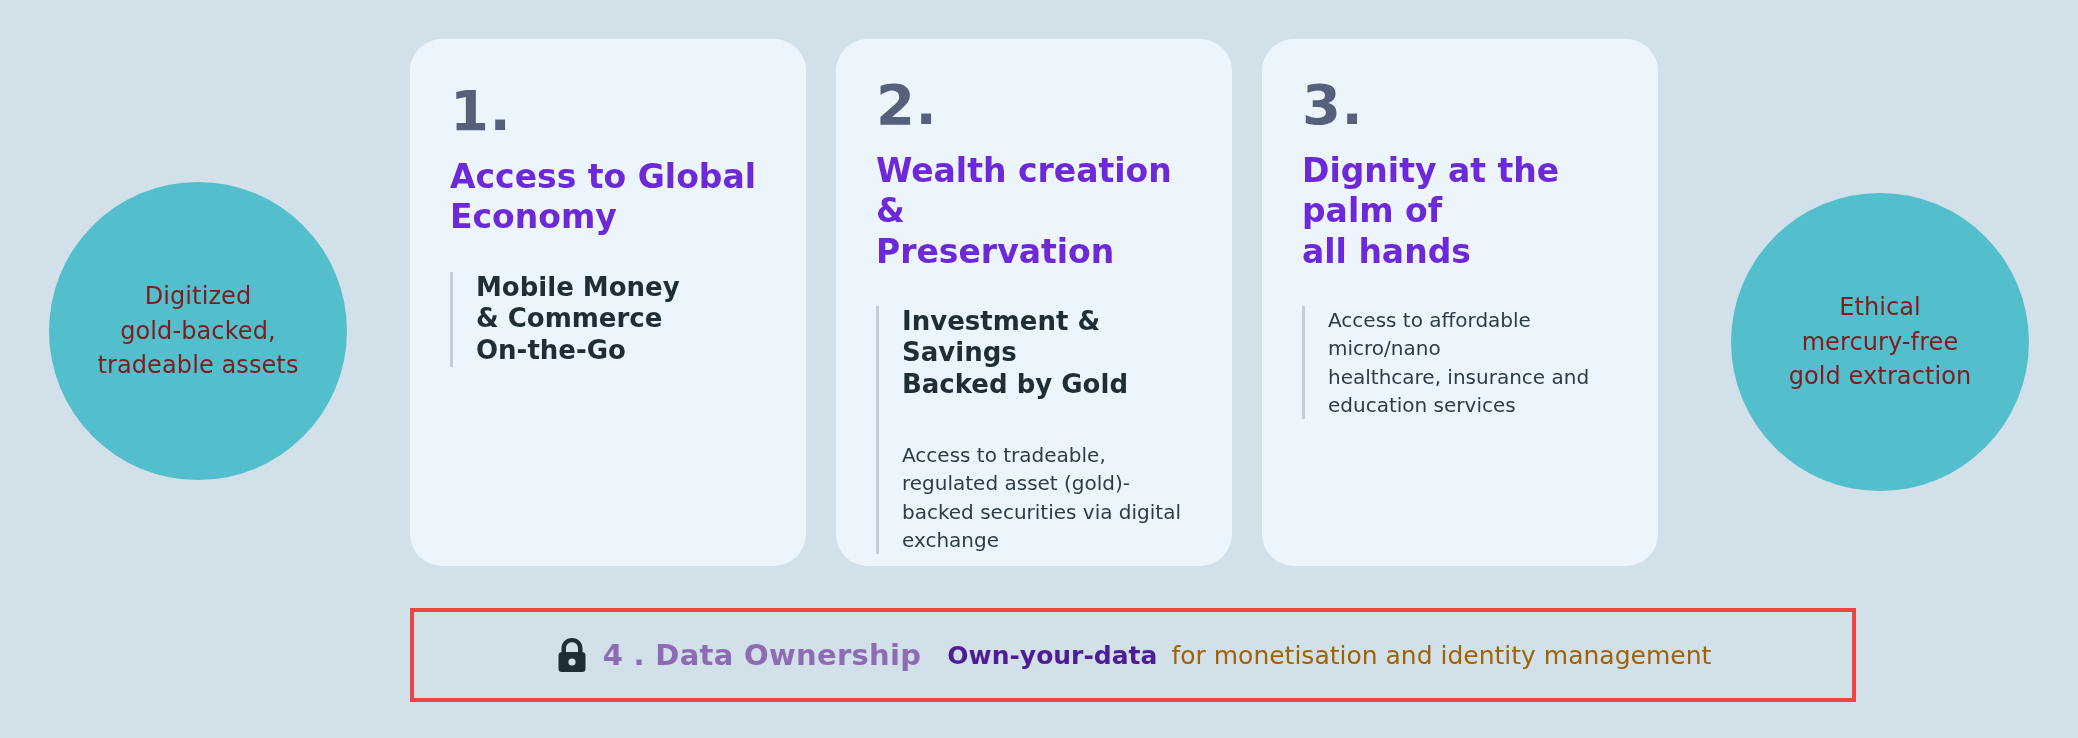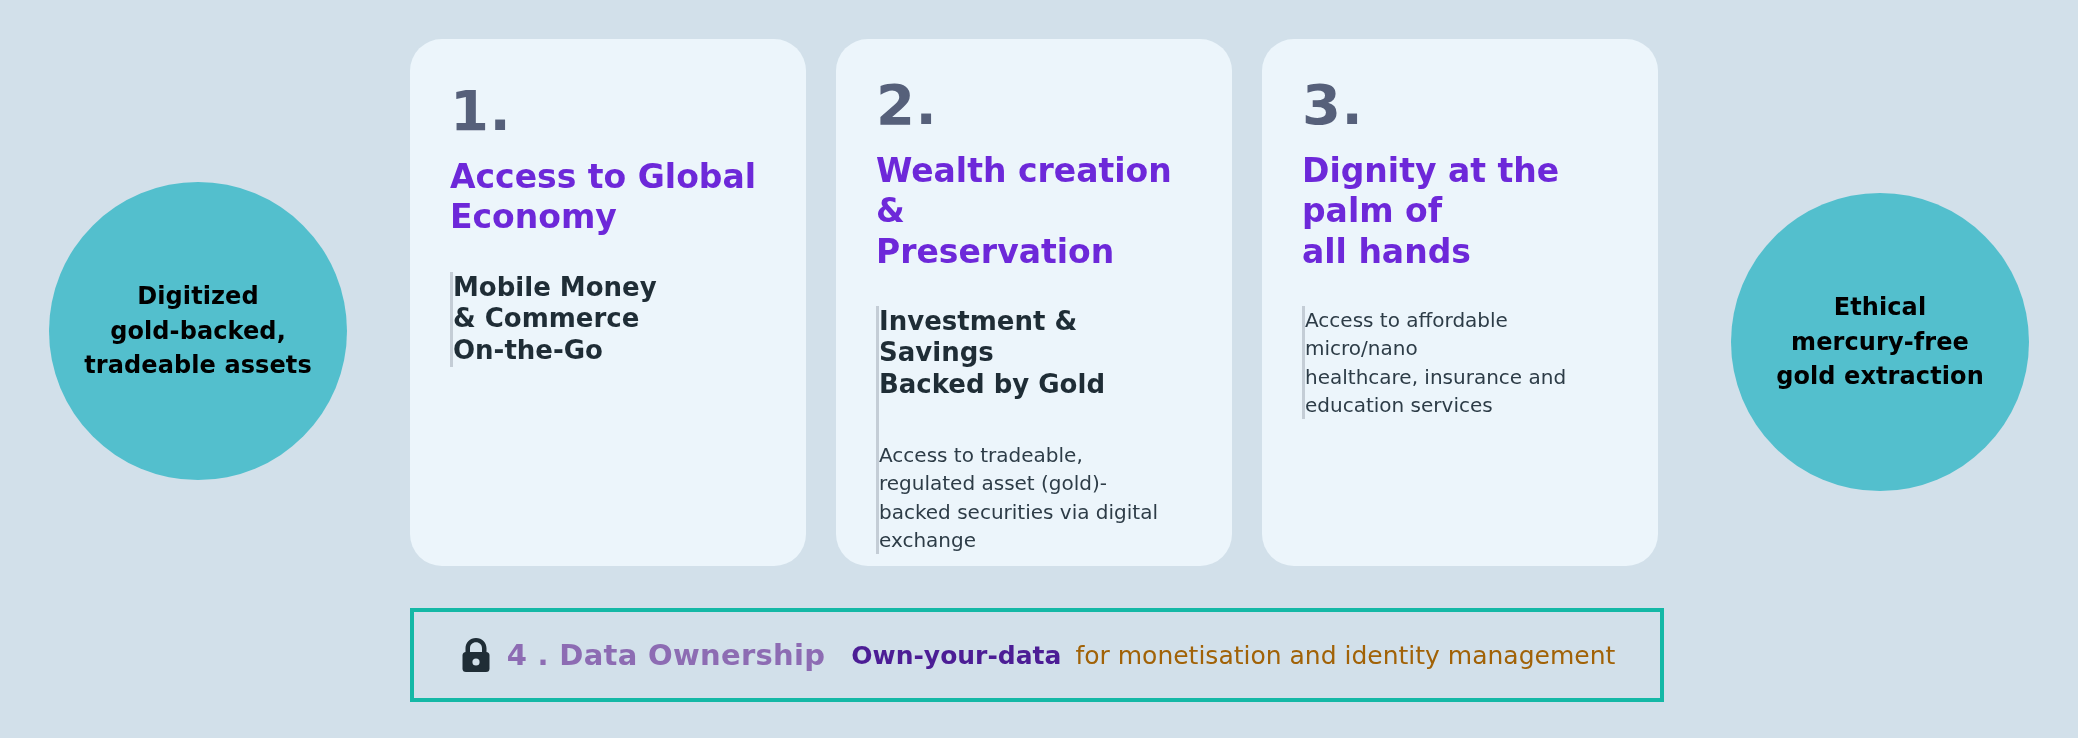--- a/index.html
+++ b/index.html
@@ -27,22 +27,22 @@
     border-radius: 50%;
     background: #53bfcd;
     display: flex;
     align-items: center;
     justify-content: center;
     text-align: center;
   }
   .circle-left  { left: 49px;  top: 182px; }
   .circle-right { left: 1731px; top: 193px; }
   .circle-text {
-    color: #000000;
-    font-weight: bold;
+    color: #7f1d1d;
+    font-weight: normal;
     font-size: 24px;
     line-height: 1.45;
     letter-spacing: 0.1px;
     padding: 0 18px;
     white-space: pre-line;
   }
 
   
   .cards {
     position: absolute;
@@ -70,20 +70,21 @@
   .card-subtitle {
     font-size: 33px;
     font-weight: bold;
     color: #6d28d9;
     line-height: 1.22;
     margin: 0 0 34px 0;
     white-space: pre-line;
   }
   .card-body {
     border-left: 3px solid #c4cdd6;
+    padding-left: 23px;
   }
   .card-heading {
     font-size: 26px;
     font-weight: bold;
     color: #1f2d36;
     line-height: 1.22;
     margin: 0 0 36px 0;
     white-space: pre-line;
   }
   .card-desc {
@@ -97,24 +98,24 @@
   
   .card.c2, .card.c3 { padding-top: 38px; }
   .card.c2 .card-subtitle, .card.c3 .card-subtitle { }
   .card.c2 .card-heading, .card.c3 .card-heading { margin-bottom: 40px; }
 
   
   .bottom-bar {
     position: absolute;
     left: 410px;
     top: 608px;
-    width: 1254px;
+    width: 1446px;
     height: 94px;
     box-sizing: border-box;
-    border: 4px solid #14b8a6;
+    border: 4px solid #ef4444;
     background: transparent;
     display: flex;
     align-items: center;
     justify-content: center;
   }
   .bar-inner {
     display: flex;
     align-items: center;
     gap: 14px;
   }

